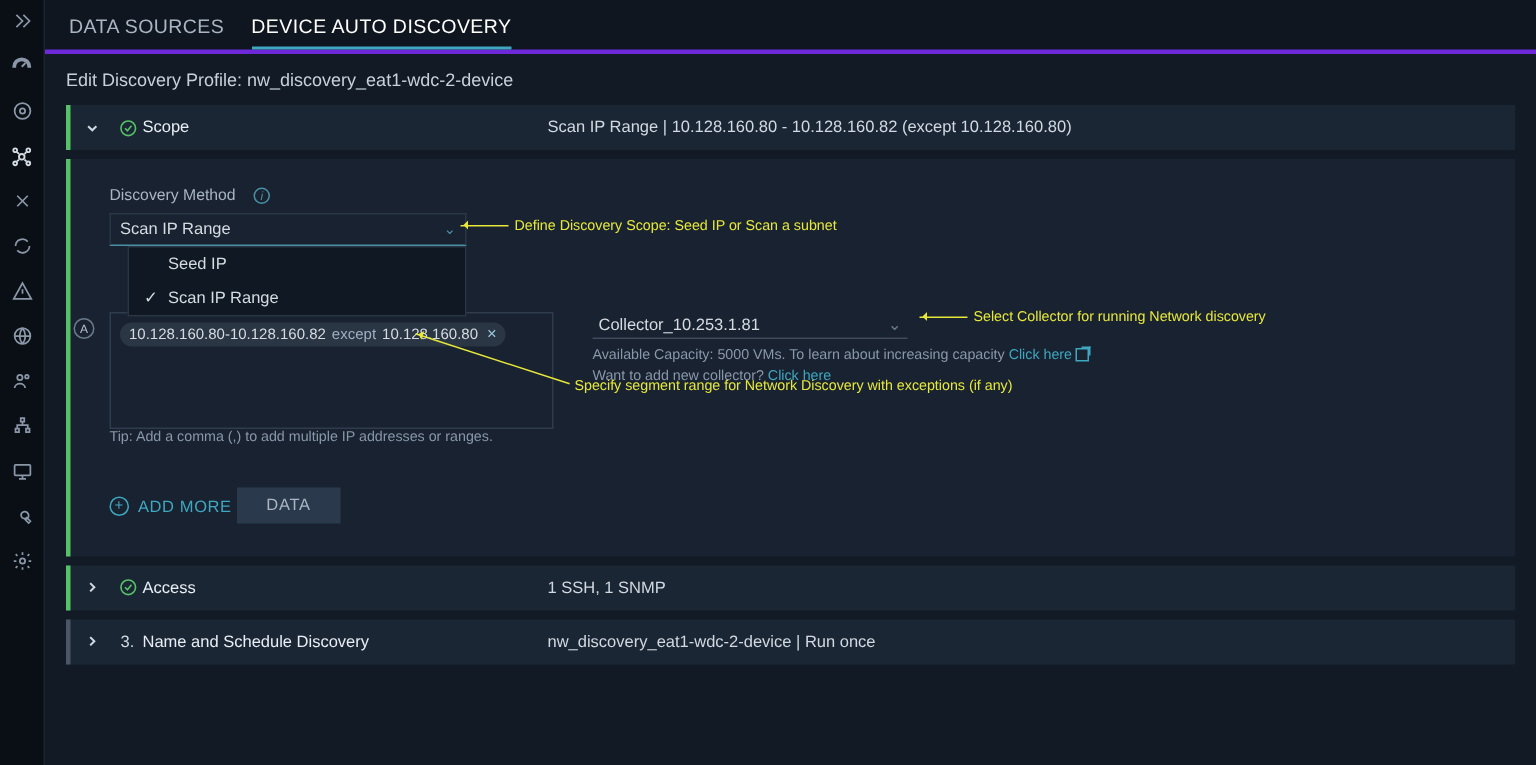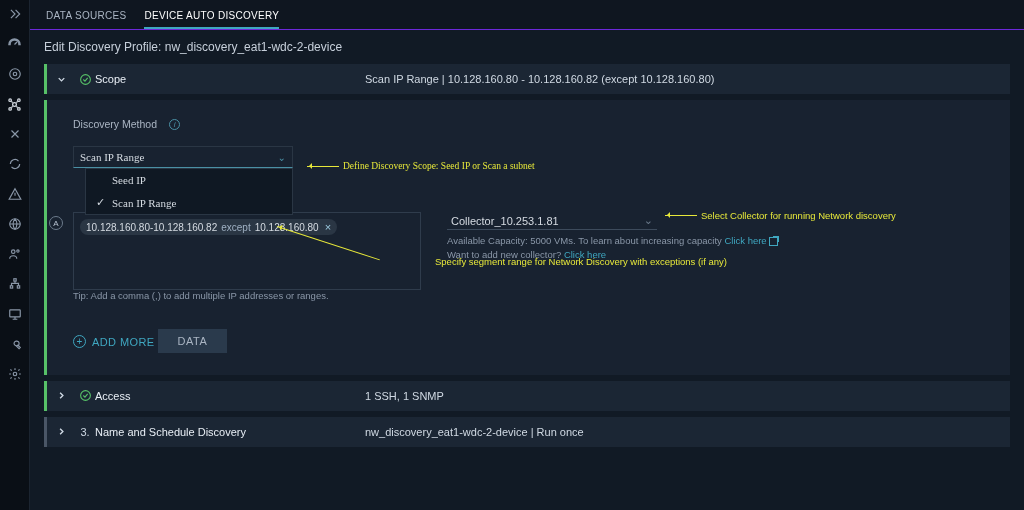--- a/index.html
+++ b/index.html
@@ -35,23 +35,23 @@
   .main {
     flex: 1;
     display: flex;
     flex-direction: column;
     overflow: hidden;
   }
   .topnav {
     display: flex;
     gap: 18px;
     padding: 6px 32px 0 16px;
-    font-size: 10px;
+    font-size: 13px;
     letter-spacing: .3px;
-    border-bottom: 1px solid #6d28d9;
+    border-bottom: 3px solid #6d28d9;
   }
   .topnav .navitem {
     padding: 4px 0 6px 0;
     color: #aab5c3;
     cursor: pointer;
   }
   .topnav .navitem.active {
     color: #fff;
     border-bottom: 2px solid #3fa7c0;
   }
@@ -122,23 +122,22 @@
     align-items: center;
     gap: 12px;
   }
   .info-icon {
     width: 11px; height: 11px; border:1px solid #4a90a4; border-radius:50%;
     display:inline-flex;align-items:center;justify-content:center;
     font-size:8px;color:#4a90a4;font-style:italic;
   }
   .select-wrap {
     position: relative;
-    width: 220px;
-    margin-top: 16px;
-    font-family: Liberation Serif, serif;
+    width: 238px;
+    margin-top: 6px;
   }
   .select {
     border: 1px solid #2a3644;
     border-bottom: 1px solid #4a90a4;
     background: #182230;
     height: 22px;
     padding: 0 6px;
     display: flex; align-items:center; justify-content:space-between;
     font-size: 11px;
     color: #d5dbe2;
@@ -155,21 +154,21 @@
   .dropdown .opt {
     padding: 5px 10px;
     display:flex; align-items:center; gap:6px;
     font-size: 11px;
     cursor: pointer;
   }
   .dropdown .opt .check { width:10px; color:#d5dbe2; }
   .row2 { display:flex; gap: 26px; margin-top: 44px; align-items:flex-start; }
   .tagarea-wrap { position:relative; }
   .tagarea {
-    width: 348px;
+    width: 296px;
     min-height: 78px;
     border: 1px solid #2f3c4c;
     background: #182230;
     padding: 6px;
   }
   .iptag {
     display:inline-flex; align-items:center;
     background:#2a3644; border-radius:10px;
     padding: 2px 6px; font-size:10px; gap:4px;
   }
@@ -363,21 +362,21 @@
           <div class="opt">
             <span class="check"></span>
               <span>Seed IP</span>
           </div>
           <div class="opt">
             <span class="check">✓</span>
               <span>Scan IP Range</span>
           </div>
         </div>
 
-        <div class="annot" style="left:234px;top:15px;">
+        <div class="annot" style="left:234px;top:3px;">
           <span class="arrow"></span>
           <span>Define Discovery Scope: Seed IP or Scan a subnet</span>
         </div>
       </div>
 
       <div class="row2">
         <div class="tagarea-wrap">
           <div class="circ-a">A</div>
           <div class="tagarea">
             <span class="iptag">

